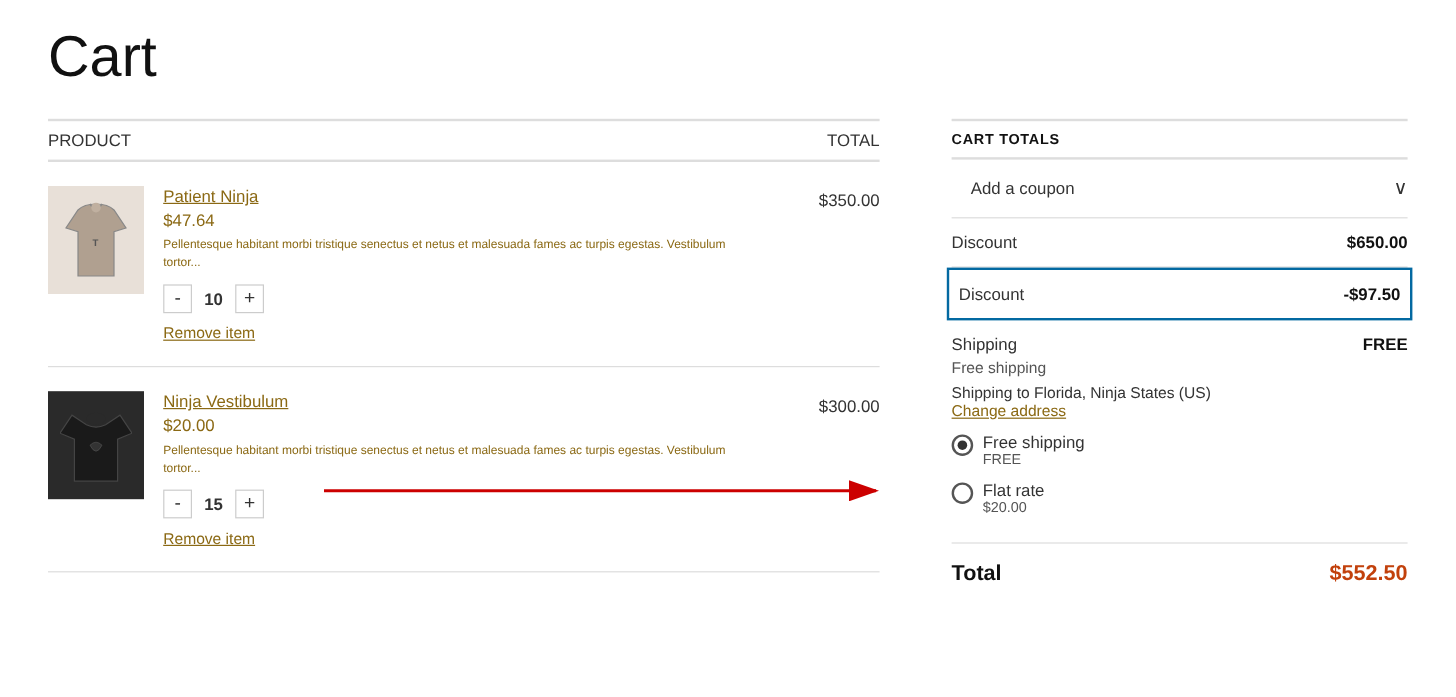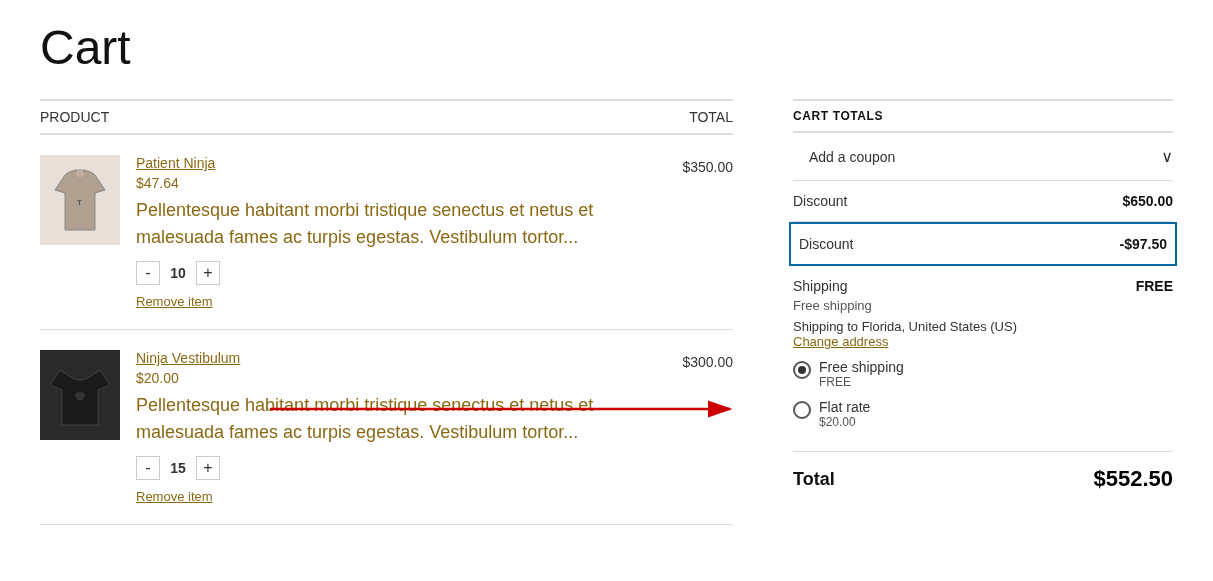--- a/index.html
+++ b/index.html
@@ -14,21 +14,21 @@
     
     .cart-header { display: flex; justify-content: space-between; border-top: 2px solid #ddd; border-bottom: 2px solid #ddd; padding: 8px 0; margin-bottom: 0; }
 
     
     .cart-item { display: flex; align-items: flex-start; gap: 16px; padding: 20px 0; border-bottom: 1px solid #ddd; position: relative; }
     .cart-item-image { width: 80px; height: 90px; background: #e8e0d8; flex-shrink: 0; display: flex; align-items: center; justify-content: center; overflow: hidden; }
     .cart-item-image svg { width: 60px; height: 70px; }
     .cart-item-details { flex: 1; }
     .cart-item-name { color: #8b6914; text-decoration: underline; font-weight: normal; cursor: pointer; font-size: 14px; }
     .cart-item-price { color: #8b6914; margin: 4px 0; font-size: 14px; }
-    .cart-item-desc { color: #8b6914; font-size: 18px; margin: 6px 0 10px 0; line-height: 1.5; }
+    .cart-item-desc { color: #8b6914; font-size: 10px; margin: 6px 0 10px 0; line-height: 1.5; }
     .cart-item-qty { display: flex; align-items: center; gap: 8px; margin-bottom: 8px; }
     .qty-btn { width: 24px; height: 24px; border: 1px solid #ccc; background: #fff; cursor: pointer; font-size: 16px; display: flex; align-items: center; justify-content: center; color: #333; }
     .qty-value { font-size: 14px; font-weight: bold; min-width: 20px; text-align: center; }
     .remove-link { color: #8b6914; text-decoration: underline; font-size: 13px; cursor: pointer; }
     .cart-item-total { min-width: 80px; text-align: right; font-size: 14px; padding-top: 4px; }
 
     
     .cart-totals-title { font-weight: 700; font-size: 12px; letter-spacing: 0.05em; text-transform: uppercase; color: #111; border-top: 2px solid #ddd; border-bottom: 2px solid #ddd; padding: 8px 0; margin-bottom: 0; }
 
     .coupon-row { display: flex; justify-content: space-between; align-items: center; padding: 14px 0; border-bottom: 1px solid #ddd; cursor: pointer; }
@@ -52,21 +52,21 @@
     .shipping-address a { color: #8b6914; text-decoration: underline; cursor: pointer; }
 
     .shipping-option { display: flex; align-items: flex-start; gap: 8px; margin-bottom: 10px; }
     .shipping-option-text { font-size: 14px; color: #333; }
     .shipping-option-sub { font-size: 12px; color: #555; }
     .radio-outer { width: 18px; height: 18px; border-radius: 50%; border: 2px solid #555; display: flex; align-items: center; justify-content: center; flex-shrink: 0; margin-top: 2px; cursor: pointer; }
     .radio-inner { width: 8px; height: 8px; border-radius: 50%; background: #333; }
 
     .total-row { display: flex; justify-content: space-between; align-items: center; padding: 14px 0; }
     .total-label { font-size: 18px; font-weight: 700; color: #111; }
-    .total-value { font-size: 22px; font-weight: 700; color: #000000; margin-left: 33px; }
+    .total-value { font-size: 18px; font-weight: 700; color: #c2410c; margin-left: 33px; }
 
     
     .main-content { position: relative; }
 
     .arrow-svg { position: absolute; top: 0; left: 0; pointer-events: none; z-index: 10; }
   </style>
 </head>
 <body>
 
 <div class="page">
@@ -146,21 +146,21 @@
         <span class="discount-value">-$97.50</span>
       </div>
 
       <div class="shipping-row">
         <div class="shipping-header">
           <span class="shipping-label">Shipping</span>
           <span class="shipping-value">FREE</span>
         </div>
         <div class="shipping-sub">Free shipping</div>
         <div class="shipping-address">
-          <span>Shipping to Florida, United States (US)</span><br>
+          <span>Shipping to Florida, Ninja States (US)</span><br>
           <a>Change address</a>
         </div>
 
         <div class="shipping-option">
           <div class="radio-outer">
             <div class="radio-inner"></div>
           </div>
           <div>
             <div class="shipping-option-text">Free shipping</div>
             <div class="shipping-option-sub">FREE</div>

